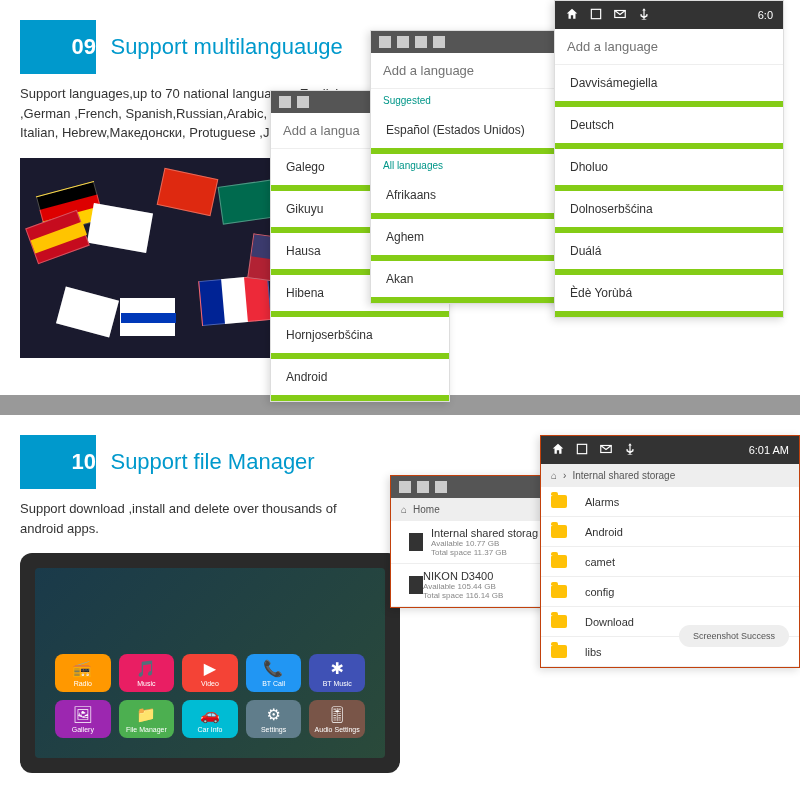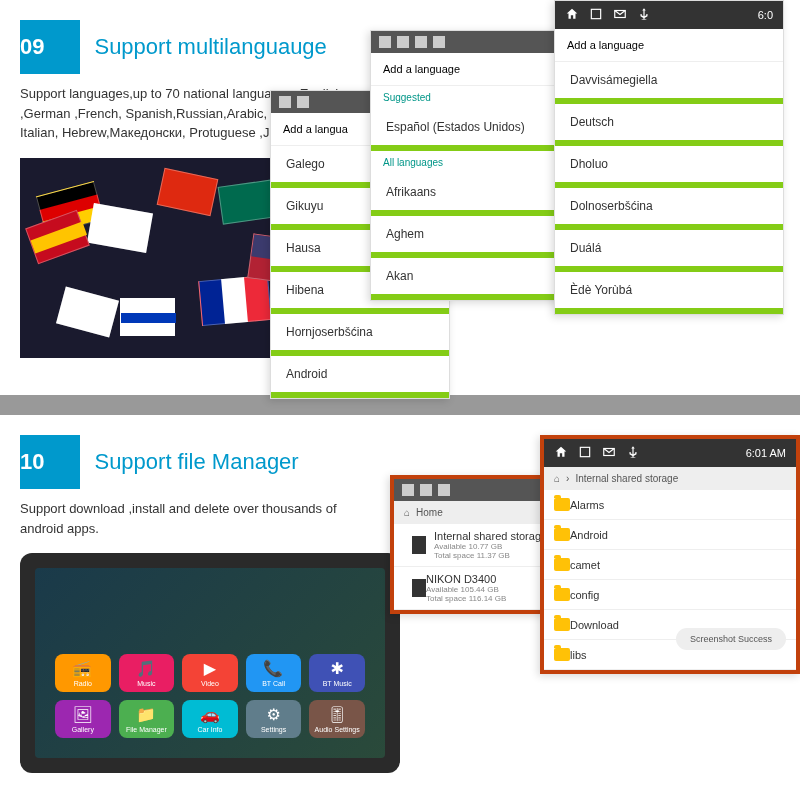--- a/index.html
+++ b/index.html
@@ -2,21 +2,21 @@
 <html><head>
 <meta charset="utf-8">
 <style>
 *{margin:0;padding:0;box-sizing:border-box;font-family:Arial,sans-serif}
 body{width:800px;height:800px;background:#fff;position:relative;overflow:hidden}
 .section{position:relative}
 .section1{height:395px}
 .section2{height:385px;margin-top:20px}
 .divider{height:20px;background:#999;position:absolute;left:0;right:0;top:395px}
 .left-col{padding:20px 0 0 20px;width:380px;position:absolute}
-.num-badge{display:inline-block;width:60px;height:54px;background:#0099cc;color:#fff;text-align:left;line-height:54px;font-size:22px;font-weight:bold;vertical-align:top}
+.num-badge{display:inline-block;width:76px;height:54px;background:#0099cc;color:#fff;text-align:right;line-height:54px;font-size:22px;font-weight:bold;vertical-align:top}
 .title{display:inline-block;color:#0099cc;font-size:22px;margin-left:10px;line-height:54px;vertical-align:top}
 .desc{font-size:13px;color:#333;margin-top:10px;line-height:1.5;max-width:340px}
 .flags-img{width:340px;height:200px;background:#1a1a2e;margin-top:15px;position:relative;overflow:hidden}
 .flag{position:absolute;border:1px solid rgba(255,255,255,0.3)}
 .f1{width:60px;height:40px;background:linear-gradient(180deg,#000 33%,#dd0000 33%,#dd0000 66%,#ffce00 66%);top:30px;left:20px;transform:rotate(-15deg)}
 .f2{width:60px;height:40px;background:#fff;top:50px;left:70px;transform:rotate(10deg)}
 .f3{width:70px;height:45px;background:linear-gradient(90deg,#002395 33%,#fff 33%,#fff 66%,#ed2939 66%);top:120px;left:180px;transform:rotate(-5deg)}
 .f4{width:70px;height:45px;background:#b22234;top:80px;left:230px;transform:rotate(8deg)}
 .f4::before{content:"";position:absolute;width:28px;height:22px;background:#3c3b6e;top:0;left:0}
 .f5{width:55px;height:38px;background:#fff;top:140px;left:100px}
@@ -30,39 +30,39 @@
 .screens{position:absolute;right:0;top:0}
 .status-bar{background:#333;height:28px;color:#fff;display:flex;align-items:center;padding:0 10px;font-size:11px}
 .status-bar .icons{display:flex;gap:10px}
 .status-bar .time{margin-left:auto}
 .sicon{width:14px;height:14px;display:inline-block}
 
 .lang-screen{position:absolute;background:#fff;border:1px solid #ddd;box-shadow:-2px 2px 8px rgba(0,0,0,0.15)}
 .ls1{width:180px;top:90px;right:350px;z-index:1}
 .ls2{width:230px;top:30px;right:200px;z-index:2}
 .ls3{width:230px;top:0;right:16px;z-index:3}
-.lang-header{color:#000000;font-size:11px;padding:10px 12px;border-bottom:1px solid #eee;font-weight:500}
+.lang-header{color:#737373;font-size:13px;padding:10px 12px;border-bottom:1px solid #eee;font-weight:500}
 .lang-sub{color:#009688;font-size:10px;padding:6px 12px;font-weight:normal}
 .lang-item{padding:11px 15px;font-size:12px;color:#333;border-bottom:6px solid #84cc16}
 .lang-statusbar{background:#555;height:22px;display:flex;align-items:center;padding:0 8px;gap:6px}
 .mini-icon{width:12px;height:12px;background:#ccc}
 
 .device-img{width:380px;height:220px;background:#2a2a2a;border-radius:12px;margin-top:15px;padding:15px;position:relative}
 .device-screen{width:100%;height:100%;background:linear-gradient(135deg,#1a3a4a,#2a4a3a);border-radius:4px;position:relative;overflow:hidden}
 .app-grid{position:absolute;bottom:20px;left:20px;right:20px;display:grid;grid-template-columns:repeat(5,1fr);gap:8px}
 .app-icon{height:38px;border-radius:8px;display:flex;flex-direction:column;align-items:center;justify-content:center;font-size:7px;color:#fff}
 .app-glyph{font-size:16px;margin-bottom:2px}
 .ai1{background:#ff9800}.ai2{background:#e91e63}.ai3{background:#f44336}.ai4{background:#2196f3}.ai5{background:#3f51b5}
 .ai6{background:#9c27b0}.ai7{background:#4caf50}.ai8{background:#00bcd4}.ai9{background:#607d8b}.ai10{background:#795548}
 
-.fm-screen{position:absolute;background:#7f1d1d;border:4px solid #c2410c;box-shadow:-2px 2px 8px rgba(0,0,0,0.15)}
+.fm-screen{position:absolute;background:#7f1d1d;border:1px solid #c2410c;box-shadow:-2px 2px 8px rgba(0,0,0,0.15)}
 .fs1{width:200px;top:50px;right:210px;z-index:1}
 .fs2{width:260px;top:10px;right:0;z-index:2}
 .fm-bc{background:#eee;padding:6px 10px;font-size:10px;color:#555;display:flex;align-items:center;gap:6px}
-.fm-item{padding:8px 10px;font-size:11px;color:#333;background:#fff;border-bottom:1px solid #eee;display:flex;align-items:center;gap:0}
+.fm-item{padding:8px 10px;font-size:11px;color:#333;background:#fff;border-bottom:1px solid #eee;display:flex;align-items:center;gap:18px}
 .folder-icon{width:16px;height:13px;background:#ffc107;border-radius:2px;position:relative}
 .folder-icon::before{content:"";position:absolute;width:7px;height:3px;background:#ffc107;top:-3px;left:0;border-radius:2px 2px 0 0}
 .sd-icon{width:14px;height:18px;background:#333}
 .storage-item{padding:6px 18px;font-size:10px;background:#fff;border-bottom:1px solid #eee}
 .storage-item .sname{font-size:11px;color:#333}
 .storage-item .sdet{font-size:8px;color:#888}
 .toast{position:absolute;bottom:20px;right:10px;background:#eee;padding:6px 14px;border-radius:12px;font-size:9px;color:#555}
 
 svg{display:block}
 </style>

